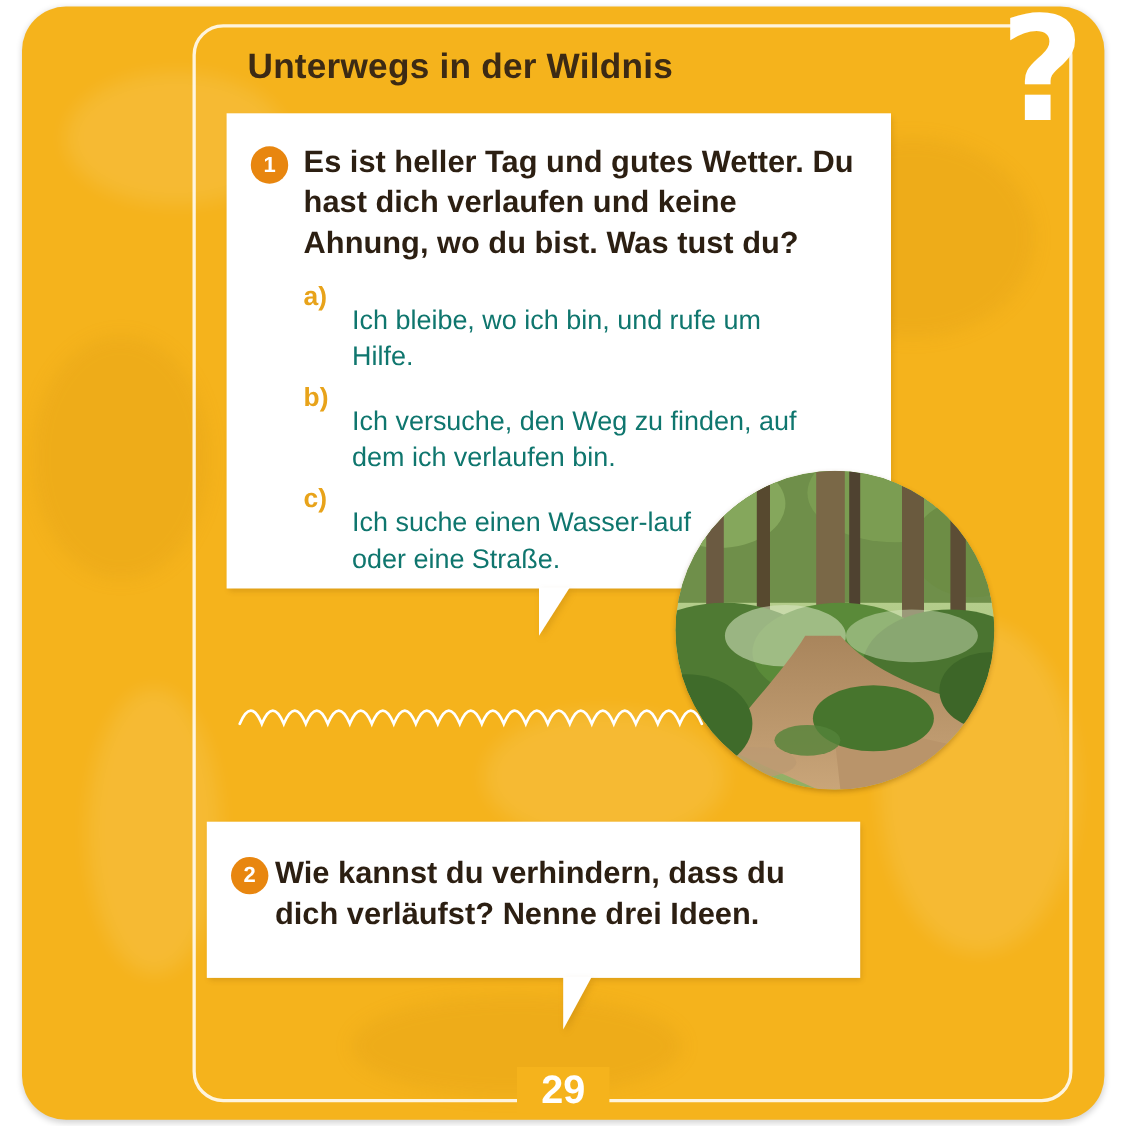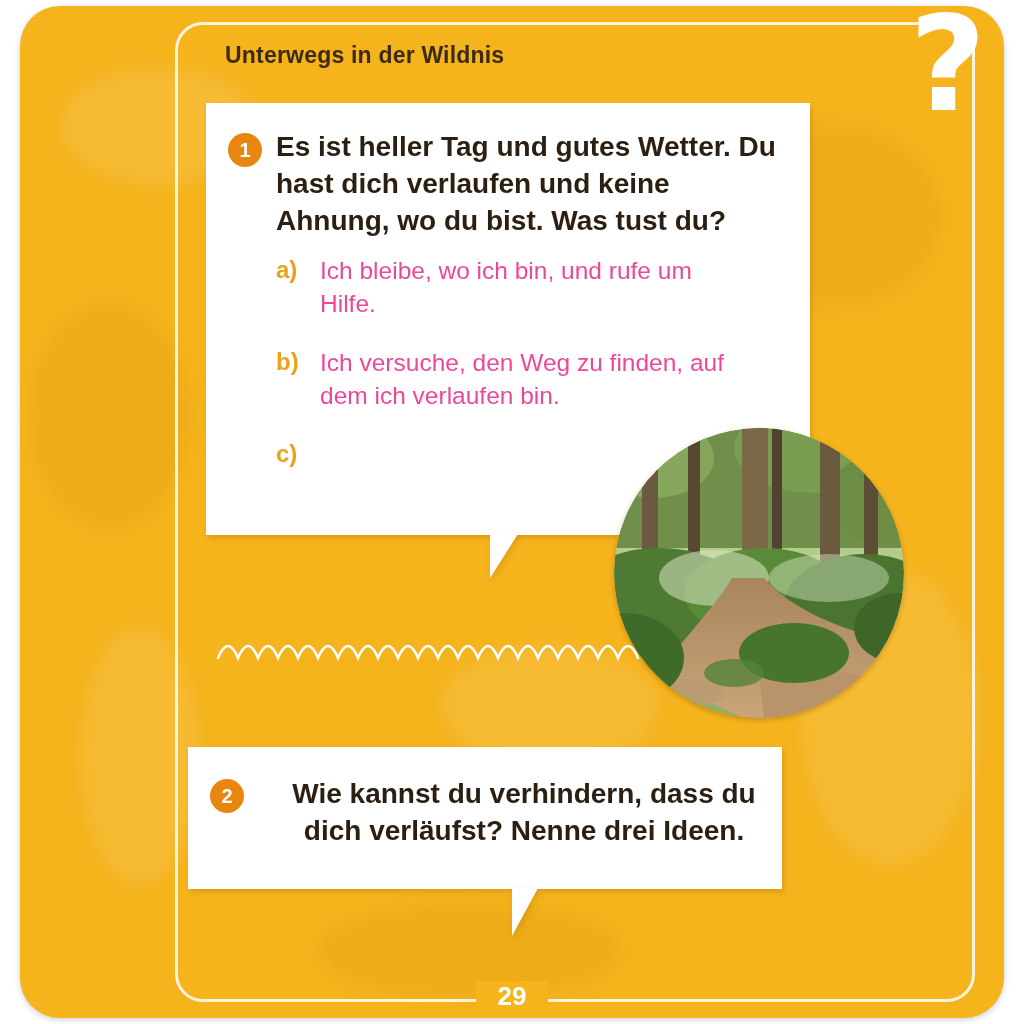--- a/index.html
+++ b/index.html
@@ -56,21 +56,21 @@
     font-weight: 700;
     color: #ffffff;
     line-height: 1;
     font-family: "DejaVu Sans", sans-serif;
   }
 
   #card-title {
     position: absolute;
     left: 205px;
     top: 36px;
-    font-size: 23px;
+    font-size: 32px;
     font-weight: 700;
     color: #3c2a14;
     letter-spacing: 0.2px;
   }
 
   
   .bubble {
     position: absolute;
     background: #ffffff;
     box-shadow: 2px 3px 5px rgba(120,70,0,0.20);
@@ -143,23 +143,24 @@
   .opt-letter {
     width: 44px;
     flex: 0 0 44px;
     font-size: 24px;
     font-weight: 700;
     color: #e8a31a;
     padding-top: 1px;
   }
   .opt-text {
     font-size: 24.5px;
-    color: #ec4899;
+    color: #0f766e;
     line-height: 1.33;
     width: 430px;
+    margin-top: 21px;
   }
 
   
   #photo {
     position: absolute;
     left: 594px;
     top: 422px;
     width: 290px;
     height: 290px;
     border-radius: 50%;
@@ -182,21 +183,21 @@
     position: absolute;
     left: 0;
     right: 0;
     bottom: 6px;
     text-align: center;
   }
   #page-number {
     display: inline-block;
     background: #f5b31c;
     color: #ffffff;
-    font-size: 26px;
+    font-size: 36px;
     font-weight: 700;
     padding: 0 22px;
     margin-top: 36px;
   }
 </style>
 </head>
 <body>
 
 <div id="card">
 
@@ -223,20 +224,21 @@
       <div class="opt-text">Ich bleibe, wo ich bin, und rufe um Hilfe.</div>
     </div>
 
     <div class="opt-row" style="left:70px; top:244px; width:500px;">
       <div class="opt-letter">b)</div>
       <div class="opt-text">Ich versuche, den Weg zu finden, auf dem ich verlaufen bin.</div>
     </div>
 
     <div class="opt-row" style="left:70px; top:336px; width:430px;">
       <div class="opt-letter">c)</div>
+      <div class="opt-text" style="width:330px;">Ich suche einen Wasser-lauf oder eine Straße.</div>
     </div>
   </div>
   <div id="bubble1-tail"></div>
 
   <div id="photo">
     <svg width="290" height="290" viewBox="0 0 290 290" xmlns="http://www.w3.org/2000/svg" aria-hidden="true">
       <defs>
         <clipPath id="circ">
             <circle cx="145" cy="145" r="145"></circle>
           </clipPath>
@@ -283,21 +285,21 @@
   </div>
 
   <div id="squiggle">
     <svg width="430" height="40" viewBox="0 0 430 40" xmlns="http://www.w3.org/2000/svg" aria-hidden="true">
       <path d="M2 22 q10 -24 20 0 q10 -24 20 0 q10 -24 20 0 q10 -24 20 0 q10 -24 20 0 q10 -24 20 0 q10 -24 20 0 q10 -24 20 0 q10 -24 20 0 q10 -24 20 0 q10 -24 20 0 q10 -24 20 0 q10 -24 20 0 q10 -24 20 0 q10 -24 20 0 q10 -24 20 0 q10 -24 20 0 q10 -24 20 0 q10 -24 20 0 q10 -24 20 0 q10 -24 20 0" fill="none" stroke="#ffffff" stroke-width="2.5" stroke-linecap="round"></path>
     </svg>
   </div>
 
   <div class="bubble" id="bubble2">
     <div class="q-num" style="left:22px; top:32px;">2</div>
-    <div class="q-text" style="left:86px; top:28px; width:500px;text-align:center;">Wie kannst du verhindern, dass du dich verläufst? Nenne drei Ideen.</div>
+    <div class="q-text" style="left:62px; top:28px; width:500px;">Wie kannst du verhindern, dass du dich verläufst? Nenne drei Ideen.</div>
   </div>
   <div id="bubble2-tail"></div>
 
   <div id="page-num-wrap">
     <span id="page-number">29</span>
   </div>
 
 </div>
 
 </body></html>

